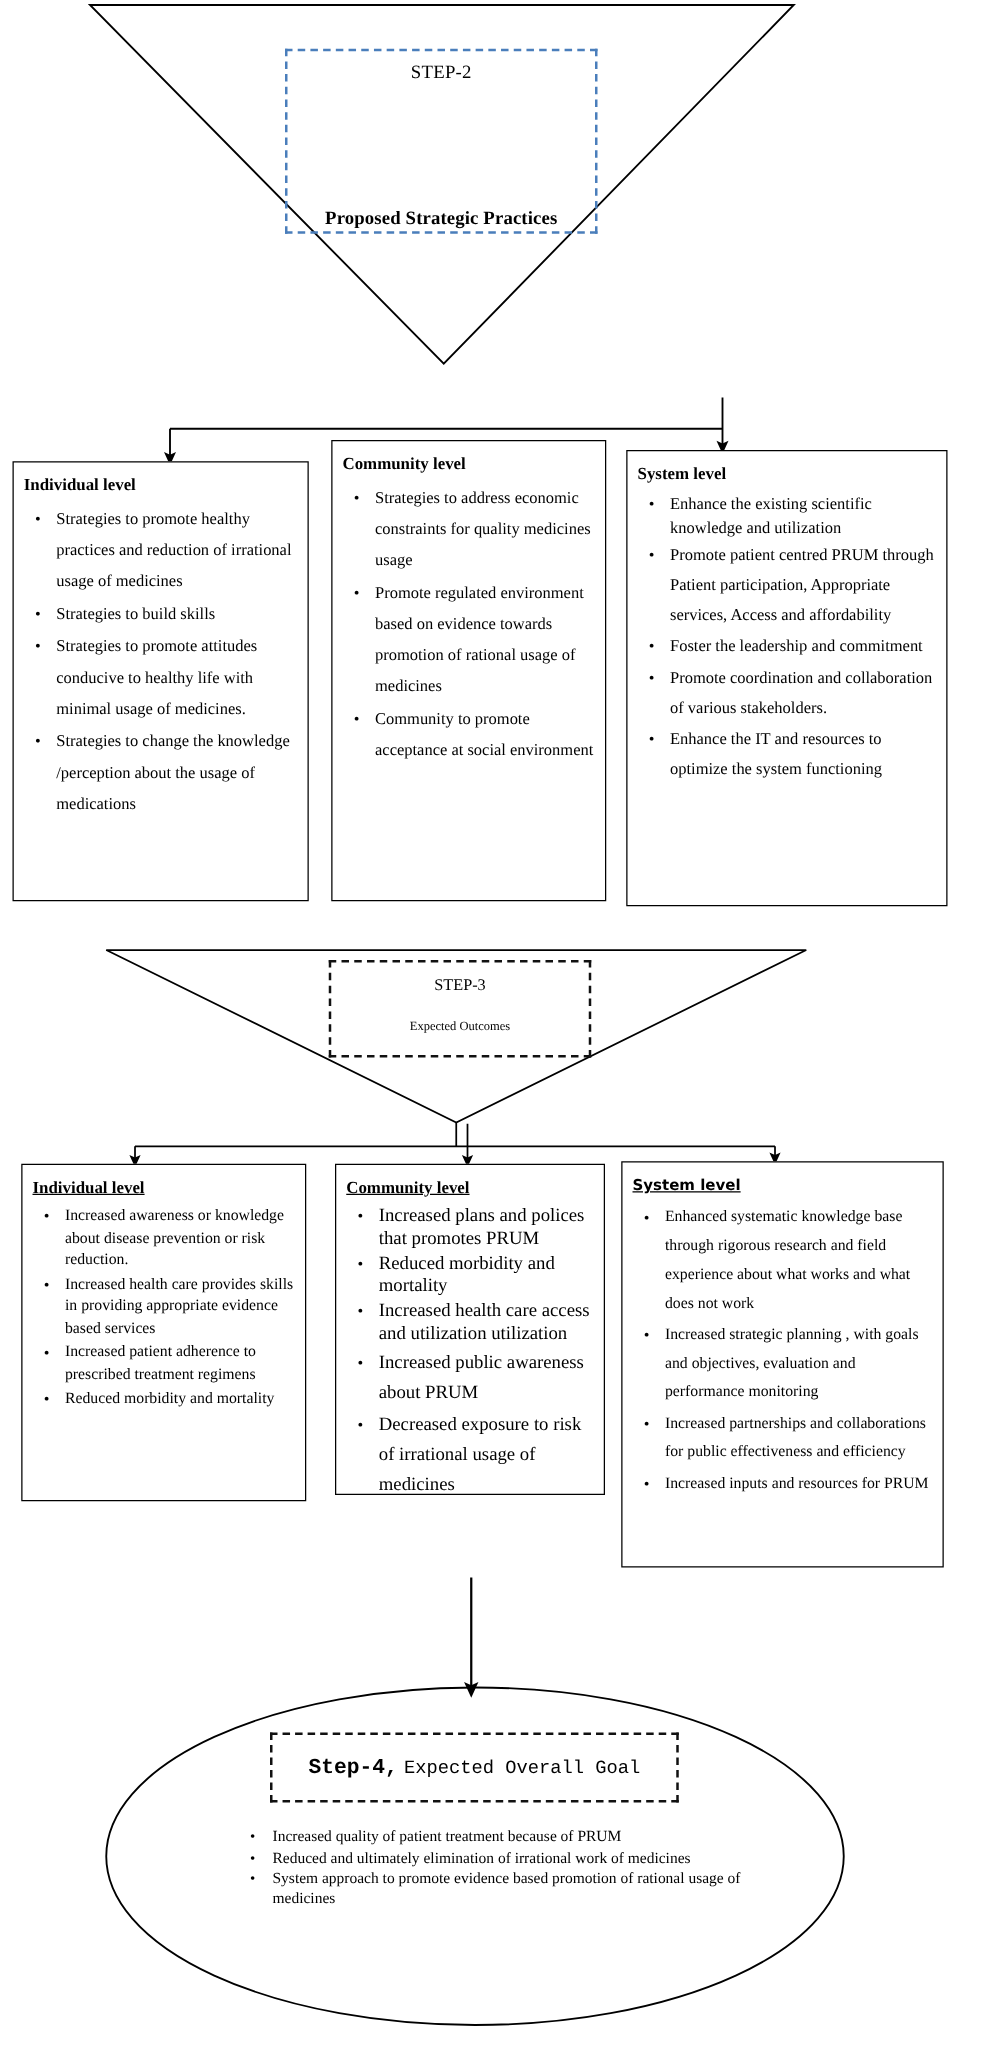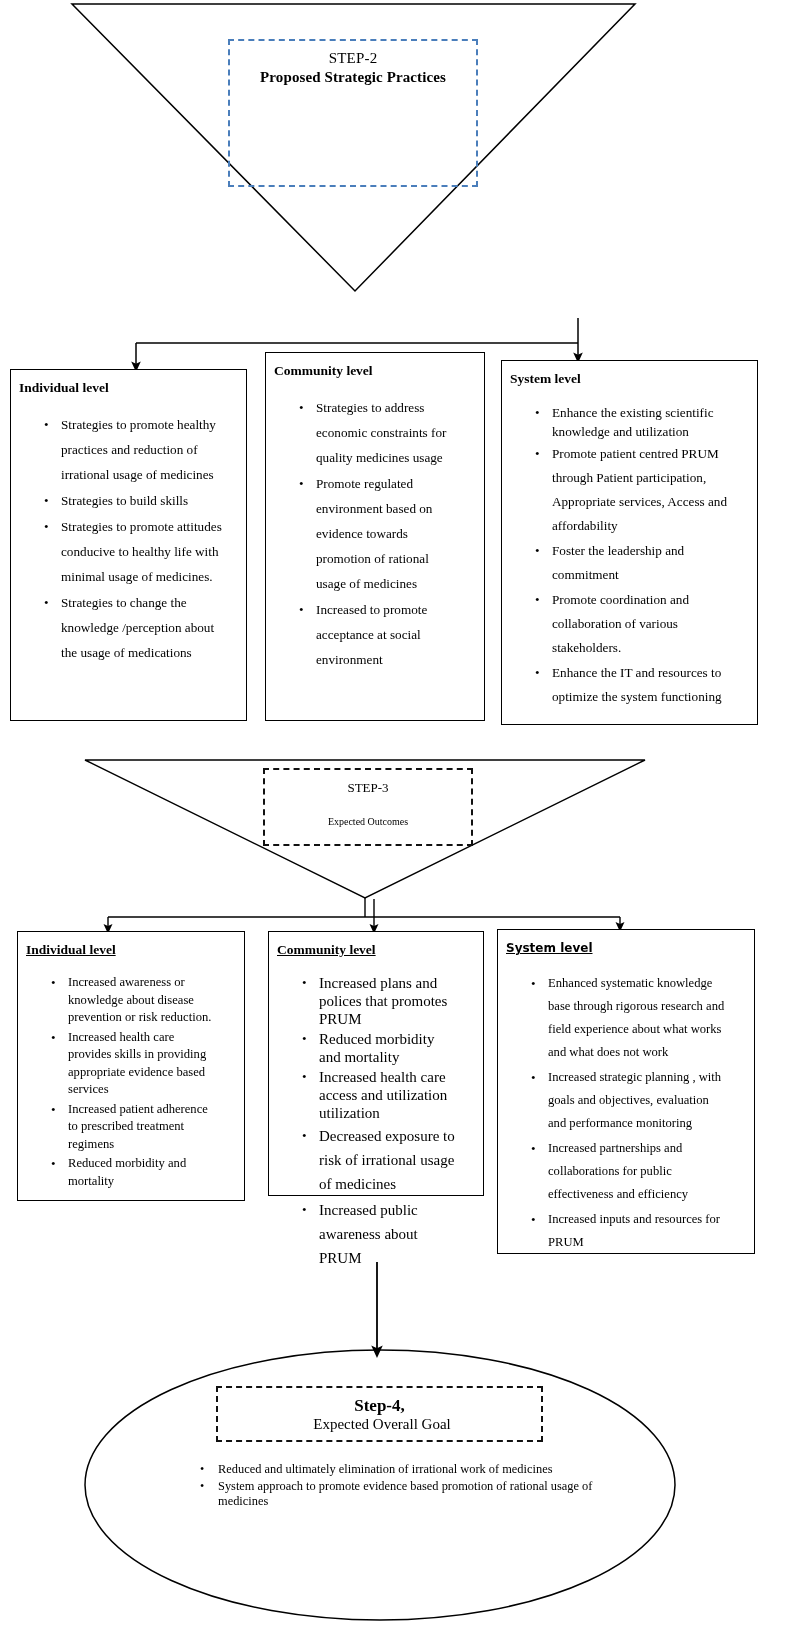--- a/index.html
+++ b/index.html
@@ -7,47 +7,47 @@
   body{
     width:800px;height:1647px;position:relative;overflow:hidden;
     font-family:"Liberation Serif","DejaVu Serif",serif;
     color:#000000;
   }
   #stage{position:absolute;left:0;top:0;width:800px;height:1647px;}
   #lines{position:absolute;left:0;top:0;width:800px;height:1647px;pointer-events:none;}
 
   
   .step-box{position:absolute;box-sizing:border-box;display:flex;
-    flex-direction:column;align-items:center;background:transparent;}
+    flex-direction:column;align-items:center;background:transparent;justify-content:space-between;}
   #step2-box{left:228px;top:39px;width:250px;height:148px;
     border:2px dashed #4a7ebb;padding-top:8px;}
   #step2-l1{font-size:15px;line-height:19px;letter-spacing:.2px;}
   #step2-l2{font-size:15px;line-height:19px;font-weight:bold;letter-spacing:.1px;}
 
   #step3-box{left:263px;top:768px;width:210px;height:78px;
     border:2px dashed #111111;padding-top:9px;justify-content:flex-start;text-align:center;}
   #step3-l1{font-size:13px;line-height:17px;}
   #step3-l2{font-size:10px;line-height:17px;margin-top:17px;}
 
   #step4-box{left:216px;top:1386px;width:327px;height:56px;
-    border:2px dashed #111111;flex-direction:column;align-items:center;
+    border:2px dashed #111111;flex-direction:row;align-items:center;
     justify-content:center;
-    font-family:Liberation Serif, serif;}
+    font-family:Liberation Mono, monospace;}
   #step4-strong{font-size:17px;font-weight:bold;}
   #step4-rest{font-size:15px;margin-left:5px;}
 
   
   .panel{position:absolute;box-sizing:border-box;border:1.2px solid #000;
     background:#fff;padding:10px 8px 6px 8px;}
   .panel h3{margin:0 0 6px 0;font-size:13.5px;font-weight:bold;
     line-height:16px;}
   .panel h3.ul{text-decoration:underline;}
   .panel h3.sans{font-family:"DejaVu Sans","Liberation Sans",sans-serif;
     font-size:12px;}
-  .panel ul{margin:16px;padding:0 0 0 26px;list-style:none;}
+  .panel ul{margin:0;padding:0 0 0 26px;list-style:none;}
   .panel li{position:relative;margin:0 0 2px 0;}
   .panel li::before{content:"\2022";position:absolute;left:-17px;top:0;
     font-size:13px;line-height:inherit;}
 
   
   .r1 li{font-size:13.2px;line-height:25px;margin-bottom:1px;}
   #p-ind1{left:10px;top:369px;width:237px;height:352px;}
   #p-com1{left:265px;top:352px;width:220px;height:369px;}
   #p-sys1{left:501px;top:360px;width:257px;height:365px;}
   #p-sys1 li{line-height:24px;}
@@ -115,21 +115,21 @@
       <li>Strategies to promote attitudes conducive to healthy life with minimal usage of medicines.</li>
       <li>Strategies to change the knowledge /perception about the usage of medications</li>
     </ul>
   </div>
 
   <div class="panel r1" id="p-com1">
     <h3>Community level</h3>
     <ul>
       <li>Strategies to address economic constraints for quality medicines usage</li>
       <li>Promote regulated environment based on evidence towards promotion of rational usage of medicines</li>
-      <li>Increased to promote acceptance at social environment</li>
+      <li>Community to promote acceptance at social environment</li>
     </ul>
   </div>
 
   <div class="panel r1" id="p-sys1">
     <h3>System level</h3>
     <ul>
       <li class="tight">Enhance the existing scientific knowledge and utilization</li>
       <li>Promote patient centred PRUM through Patient participation, Appropriate services, Access and affordability</li>
       <li>Foster the leadership and commitment</li>
       <li>Promote coordination and collaboration of various stakeholders.</li>
@@ -151,38 +151,39 @@
       <li>Reduced morbidity and mortality</li>
     </ul>
   </div>
 
   <div class="panel" id="p-com2">
     <h3 class="ul">Community level</h3>
     <ul>
       <li>Increased plans and polices that promotes PRUM</li>
       <li>Reduced morbidity and mortality</li>
       <li>Increased health care access and utilization utilization</li>
+      <li class="loose">Increased public awareness about PRUM</li>
       <li class="loose">Decreased exposure to risk of irrational usage of medicines</li>
-      <li class="loose">Increased public awareness about PRUM</li>
     </ul>
   </div>
 
   <div class="panel" id="p-sys2">
     <h3 class="ul sans">System level</h3>
     <ul>
       <li>Enhanced systematic knowledge base through rigorous research and field experience about what works and what does not work</li>
       <li>Increased strategic planning , with goals and objectives, evaluation and performance monitoring</li>
       <li>Increased partnerships and collaborations for public effectiveness and efficiency</li>
       <li>Increased inputs and resources for PRUM</li>
     </ul>
   </div>
 
   <div class="step-box" id="step4-box">
     <span id="step4-strong">Step-4,</span>
     <span id="step4-rest">Expected Overall Goal</span>
   </div>
 
   <ul id="goal-list">
+    <li>Increased quality of patient treatment because of PRUM</li>
     <li>Reduced and ultimately elimination of irrational work of medicines</li>
     <li>System approach to promote evidence based promotion of rational usage of medicines</li>
   </ul>
 
 </div>
 
 </body></html>

